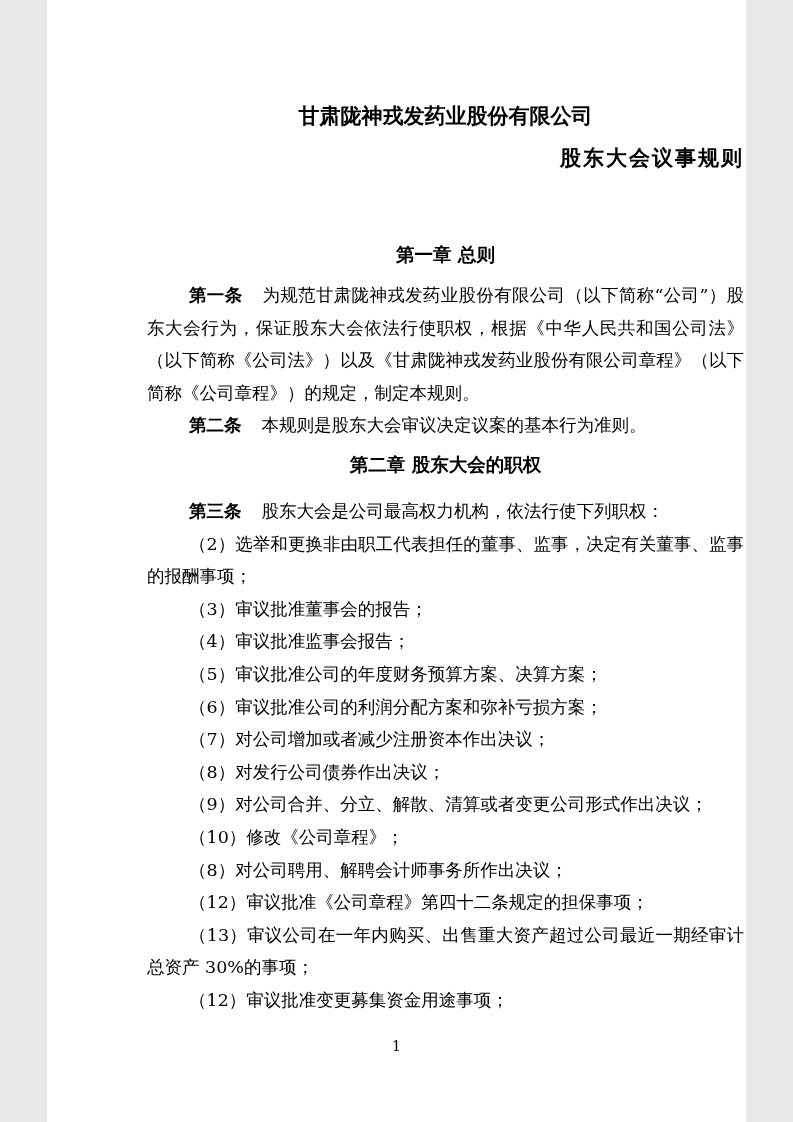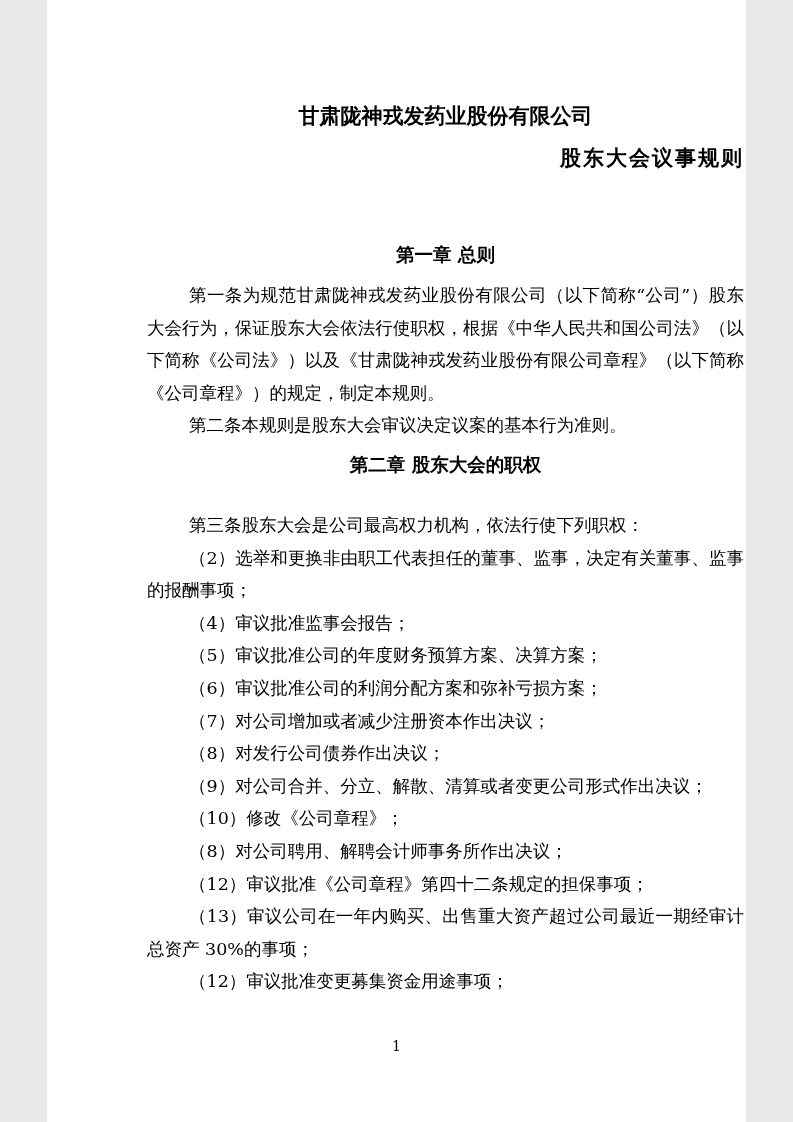--- a/index.html
+++ b/index.html
@@ -28,30 +28,30 @@
   }
   .title-line { display: block; }
   .title-line.subtitle { letter-spacing: 2px; text-align: right; }
   .chapter-heading {
     font-size: 18.5px;
     font-weight: bold;
     text-align: center;
     line-height: 33px;
     margin: 59px 0 8px 0;
   }
-  .chapter-heading.second { margin: 6px 0 28px 0; }
+  .chapter-heading.second { margin: 6px 0 14px 0; }
   .para {
     margin: 0;
     font-size: 17.5px;
     line-height: 32.6px;
     text-align: justify;
     text-indent: 42px;
     word-break: break-all;
   }
-  .article-label { font-weight: normal; }
+  .article-label { font-weight: bold; margin-right: 20px; }
   .page-number {
     position: absolute;
     left: 0;
     right: 0;
     top: 1038px;
     text-align: center;
     font-size: 14px;
   }
 </style>
 </head>
@@ -75,20 +75,21 @@
       <span class="article-label">第二条</span><span>本规则是股东大会审议决定议案的基本行为准则。</span>
     </p>
 
     <h2 class="chapter-heading second">第二章 股东大会的职权</h2>
 
     <p class="para">
       <span class="article-label">第三条</span><span>股东大会是公司最高权力机构，依法行使下列职权：</span>
     </p>
 
     <p class="para">（2）选举和更换非由职工代表担任的董事、监事，决定有关董事、监事的报酬事项；</p>
+    <p class="para">（3）审议批准董事会的报告；</p>
     <p class="para">（4）审议批准监事会报告；</p>
     <p class="para">（5）审议批准公司的年度财务预算方案、决算方案；</p>
     <p class="para">（6）审议批准公司的利润分配方案和弥补亏损方案；</p>
     <p class="para">（7）对公司增加或者减少注册资本作出决议；</p>
     <p class="para">（8）对发行公司债券作出决议；</p>
     <p class="para">（9）对公司合并、分立、解散、清算或者变更公司形式作出决议；</p>
     <p class="para">（10）修改《公司章程》；</p>
     <p class="para">（8）对公司聘用、解聘会计师事务所作出决议；</p>
     <p class="para">（12）审议批准《公司章程》第四十二条规定的担保事项；</p>
     <p class="para">（13）审议公司在一年内购买、出售重大资产超过公司最近一期经审计总资产 30%的事项；</p>

